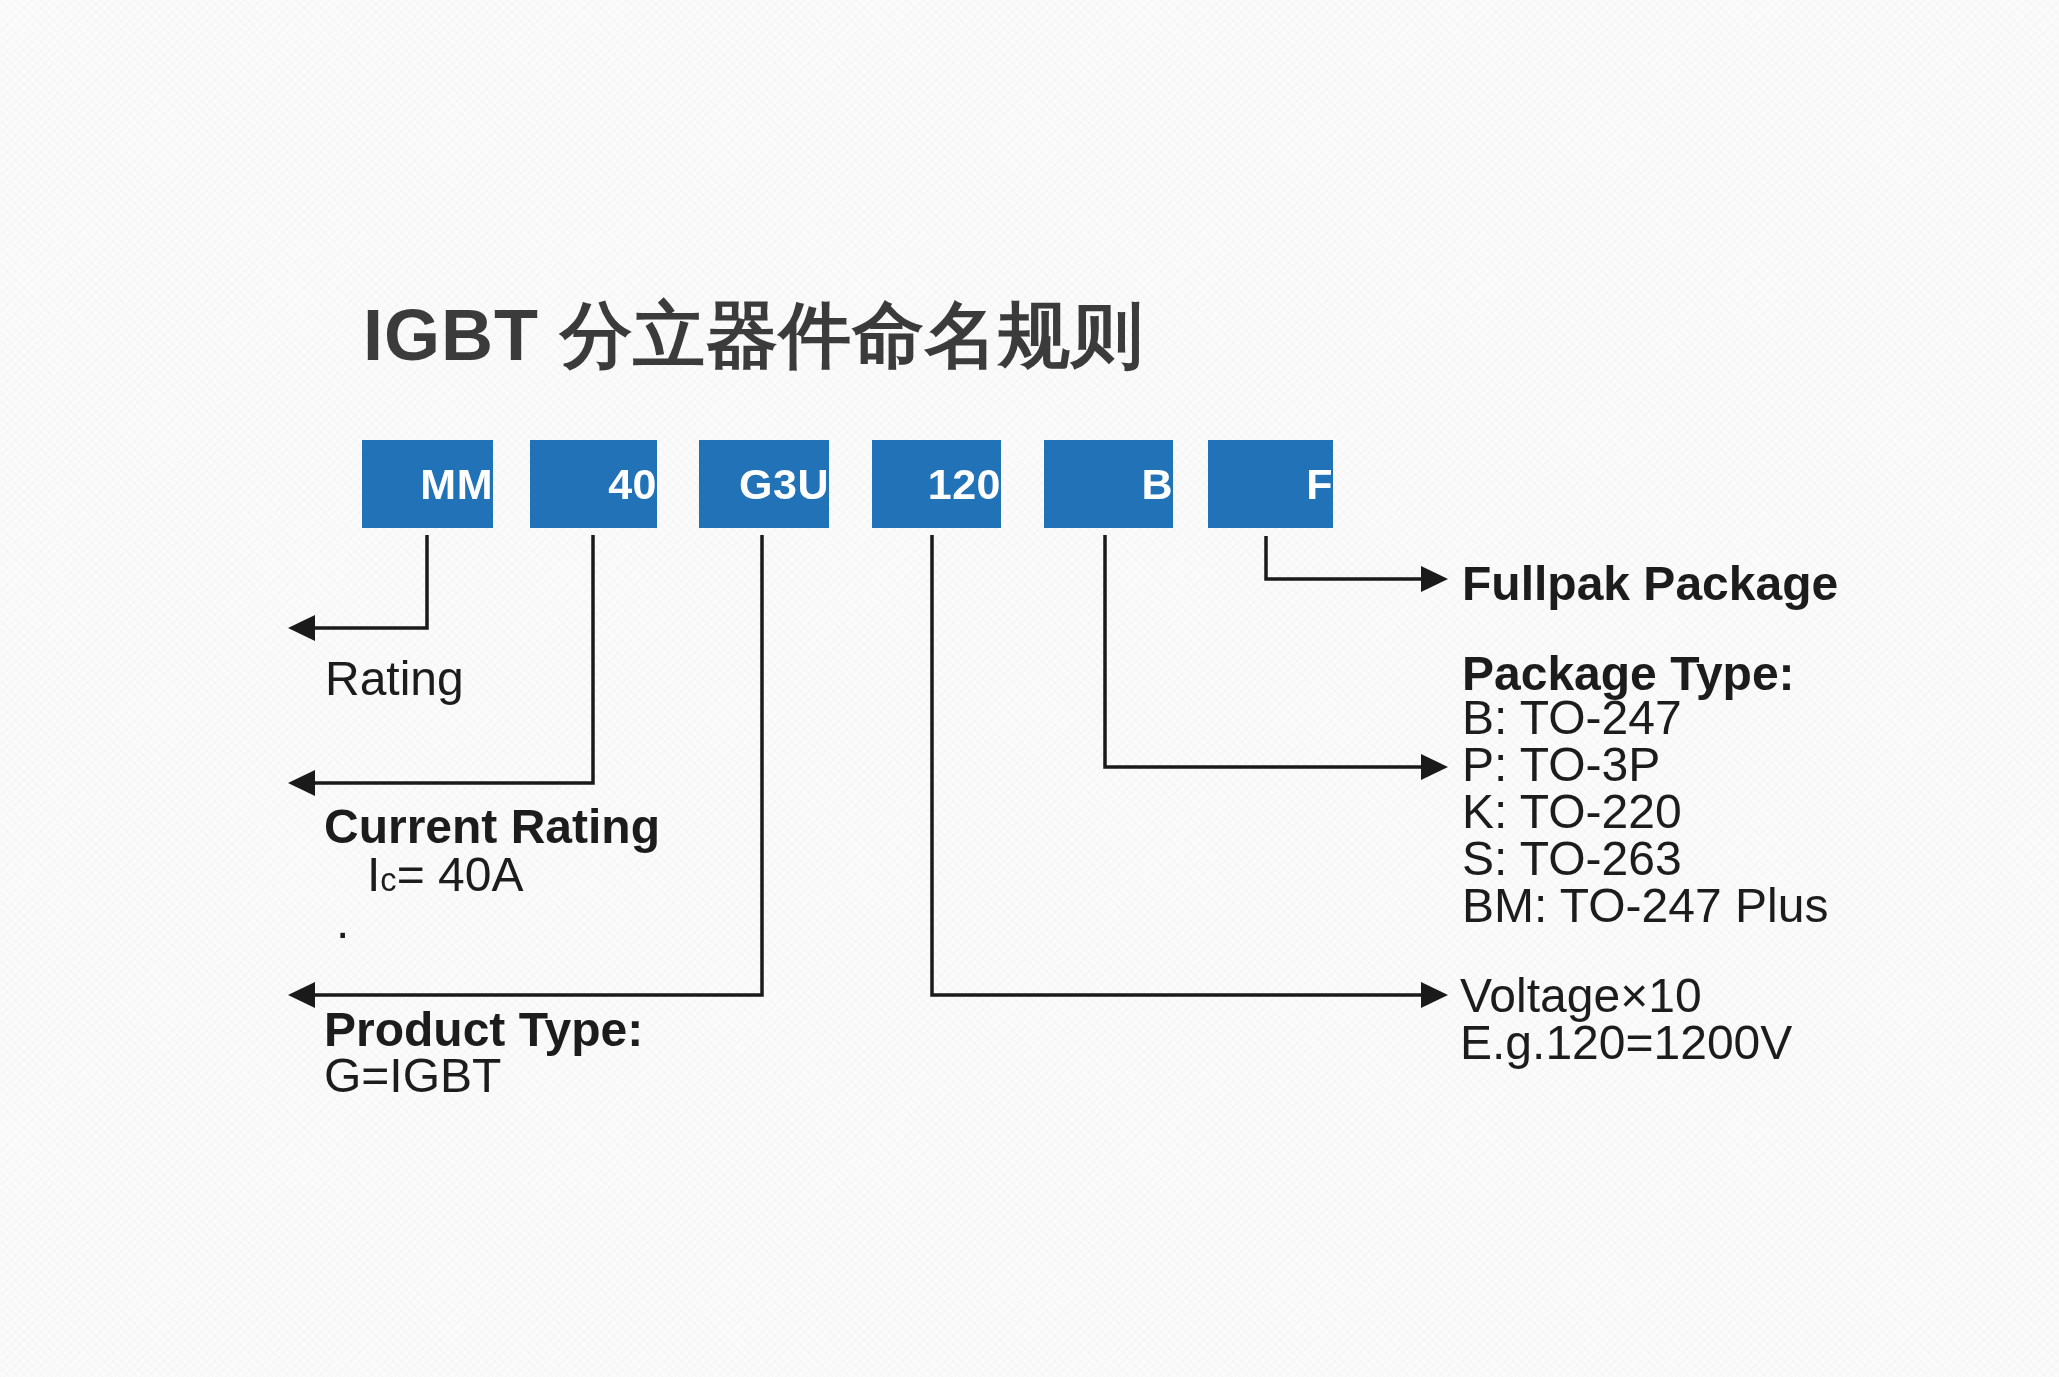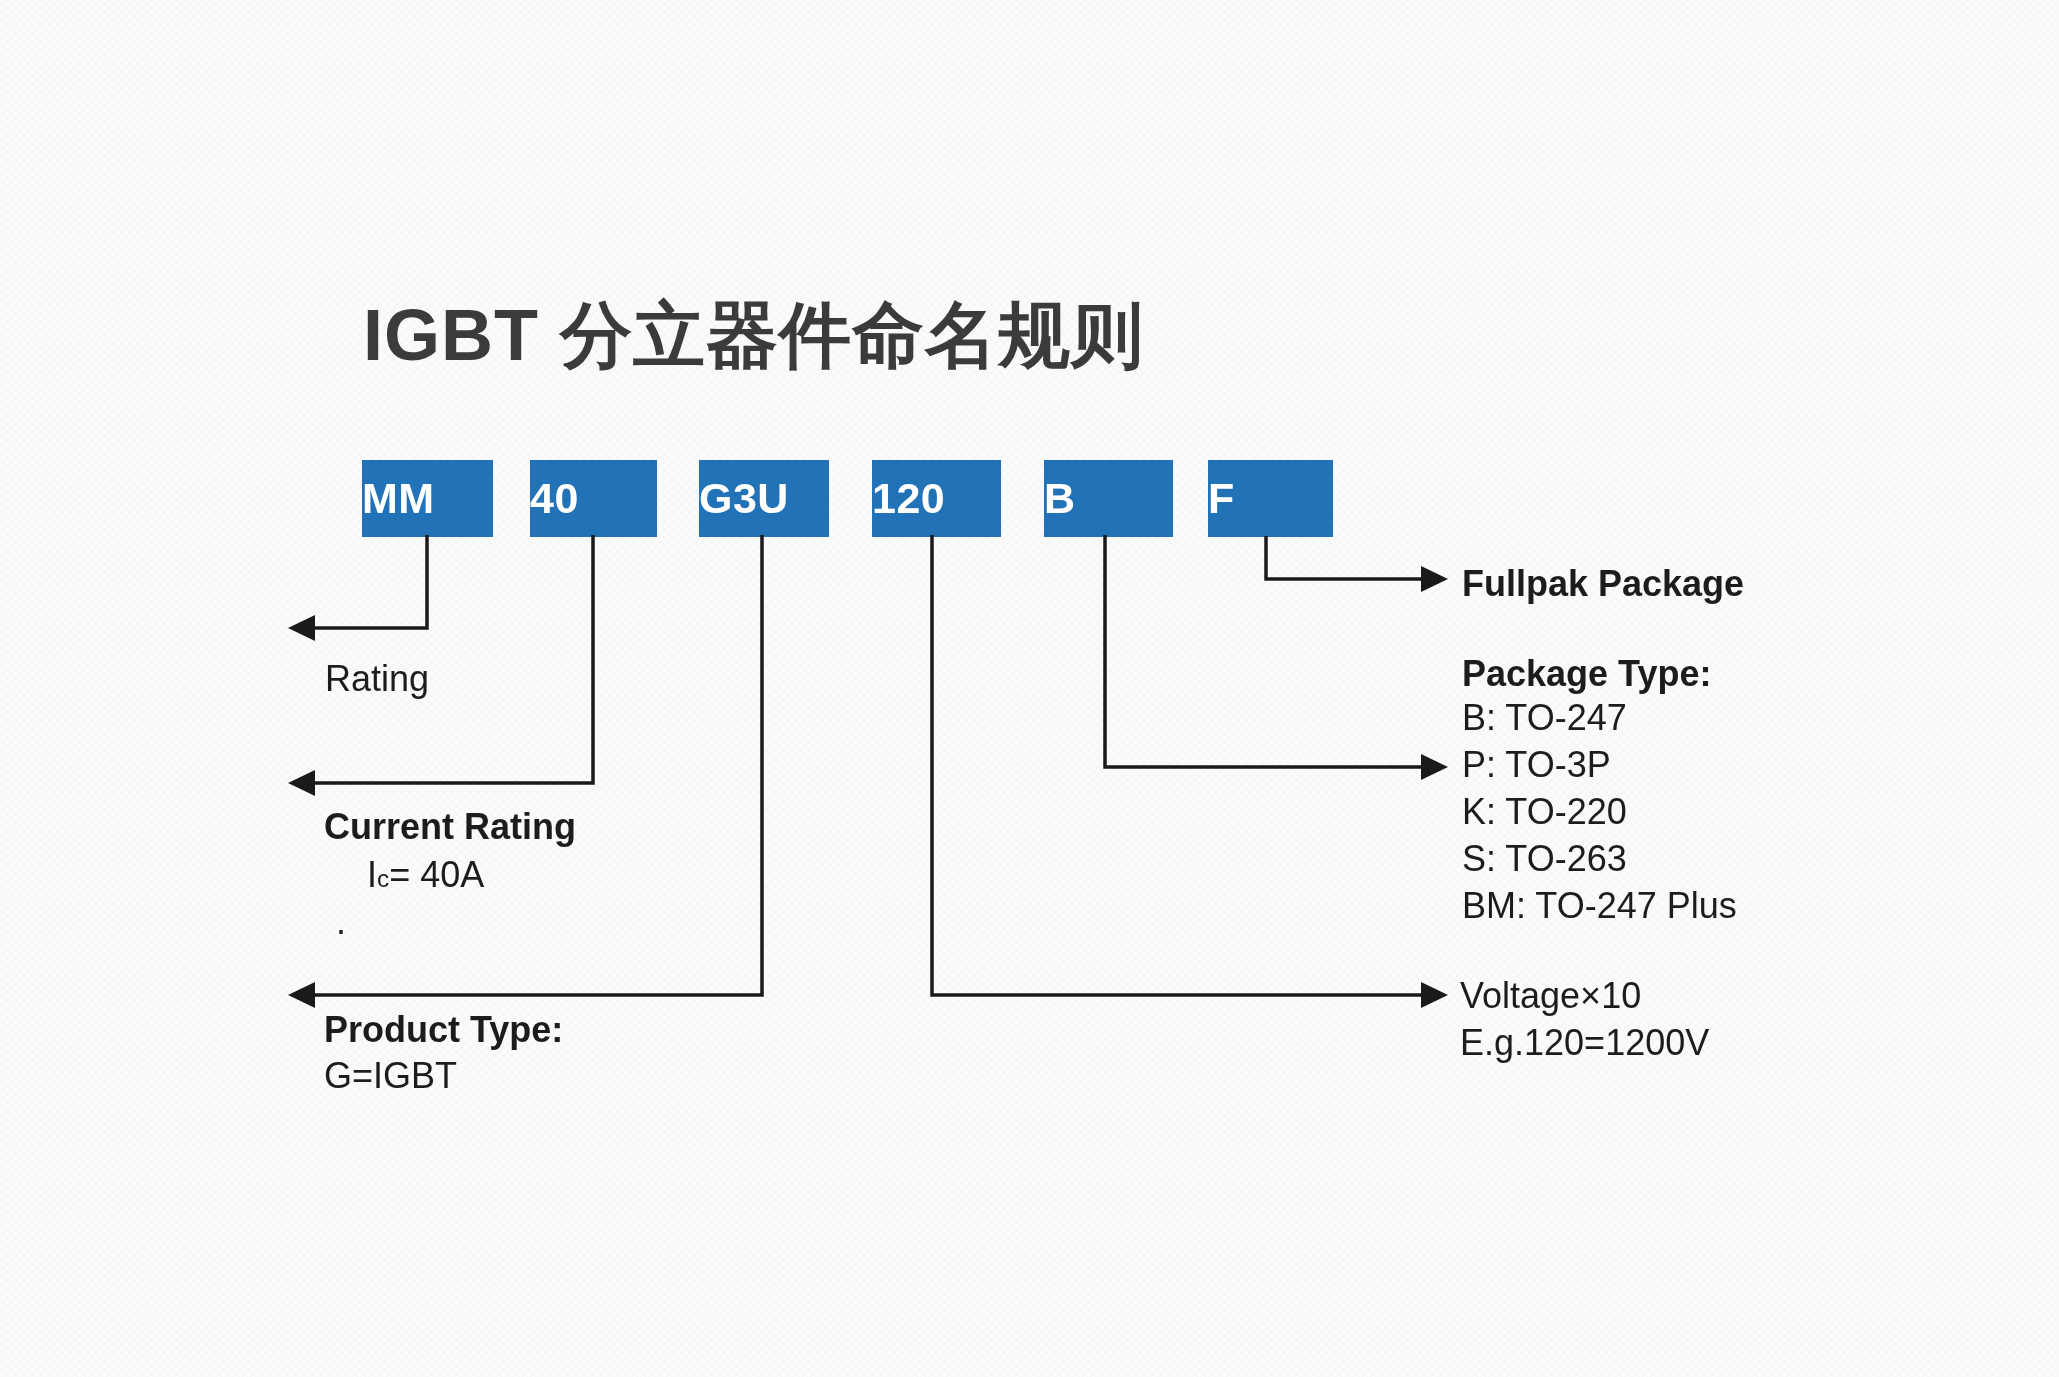--- a/index.html
+++ b/index.html
@@ -28,27 +28,27 @@
     font-size: 72px;
     font-weight: 600;
     letter-spacing: 1px;
     color: #3b3b3b;
     white-space: nowrap;
   }
 
   
   .seg {
     position: absolute;
-    top: 460px;
-    height: 77px;
+    top: 440px;
+    height: 88px;
     background: #2272b8;
     color: #ffffff;
     display: flex;
     align-items: center;
-    justify-content: flex-start;
+    justify-content: flex-end;
     font-weight: bold;
     font-size: 43px;
     letter-spacing: 0.5px;
   }
   .seg1 { left: 362px;  width: 131px; }
   .seg2 { left: 530px;  width: 127px; }
   .seg3 { left: 699px;  width: 130px; }
   .seg4 { left: 872px;  width: 129px; }
   .seg5 { left: 1044px; width: 129px; }
   .seg6 { left: 1208px; width: 125px; }
@@ -57,21 +57,21 @@
     position: absolute;
     left: 0; top: 0;
     width: 2059px;
     height: 1377px;
     pointer-events: none;
   }
 
   .note {
     position: absolute;
     color: #1c1c1c;
-    font-size: 36px;
+    font-size: 48px;
     line-height: 47px;
     white-space: nowrap;
   }
   .bold { font-weight: bold; }
   .sub  { font-size: 0.68em; }
 
   .n-macmic   { left: 325px; top: 655px; }
   .n-cr-title { left: 324px; top: 803px; }
   .n-cr-value { left: 323px; top: 851px; margin-left: 44px; }
   .n-dot      { left: 336px; top: 898px; }

